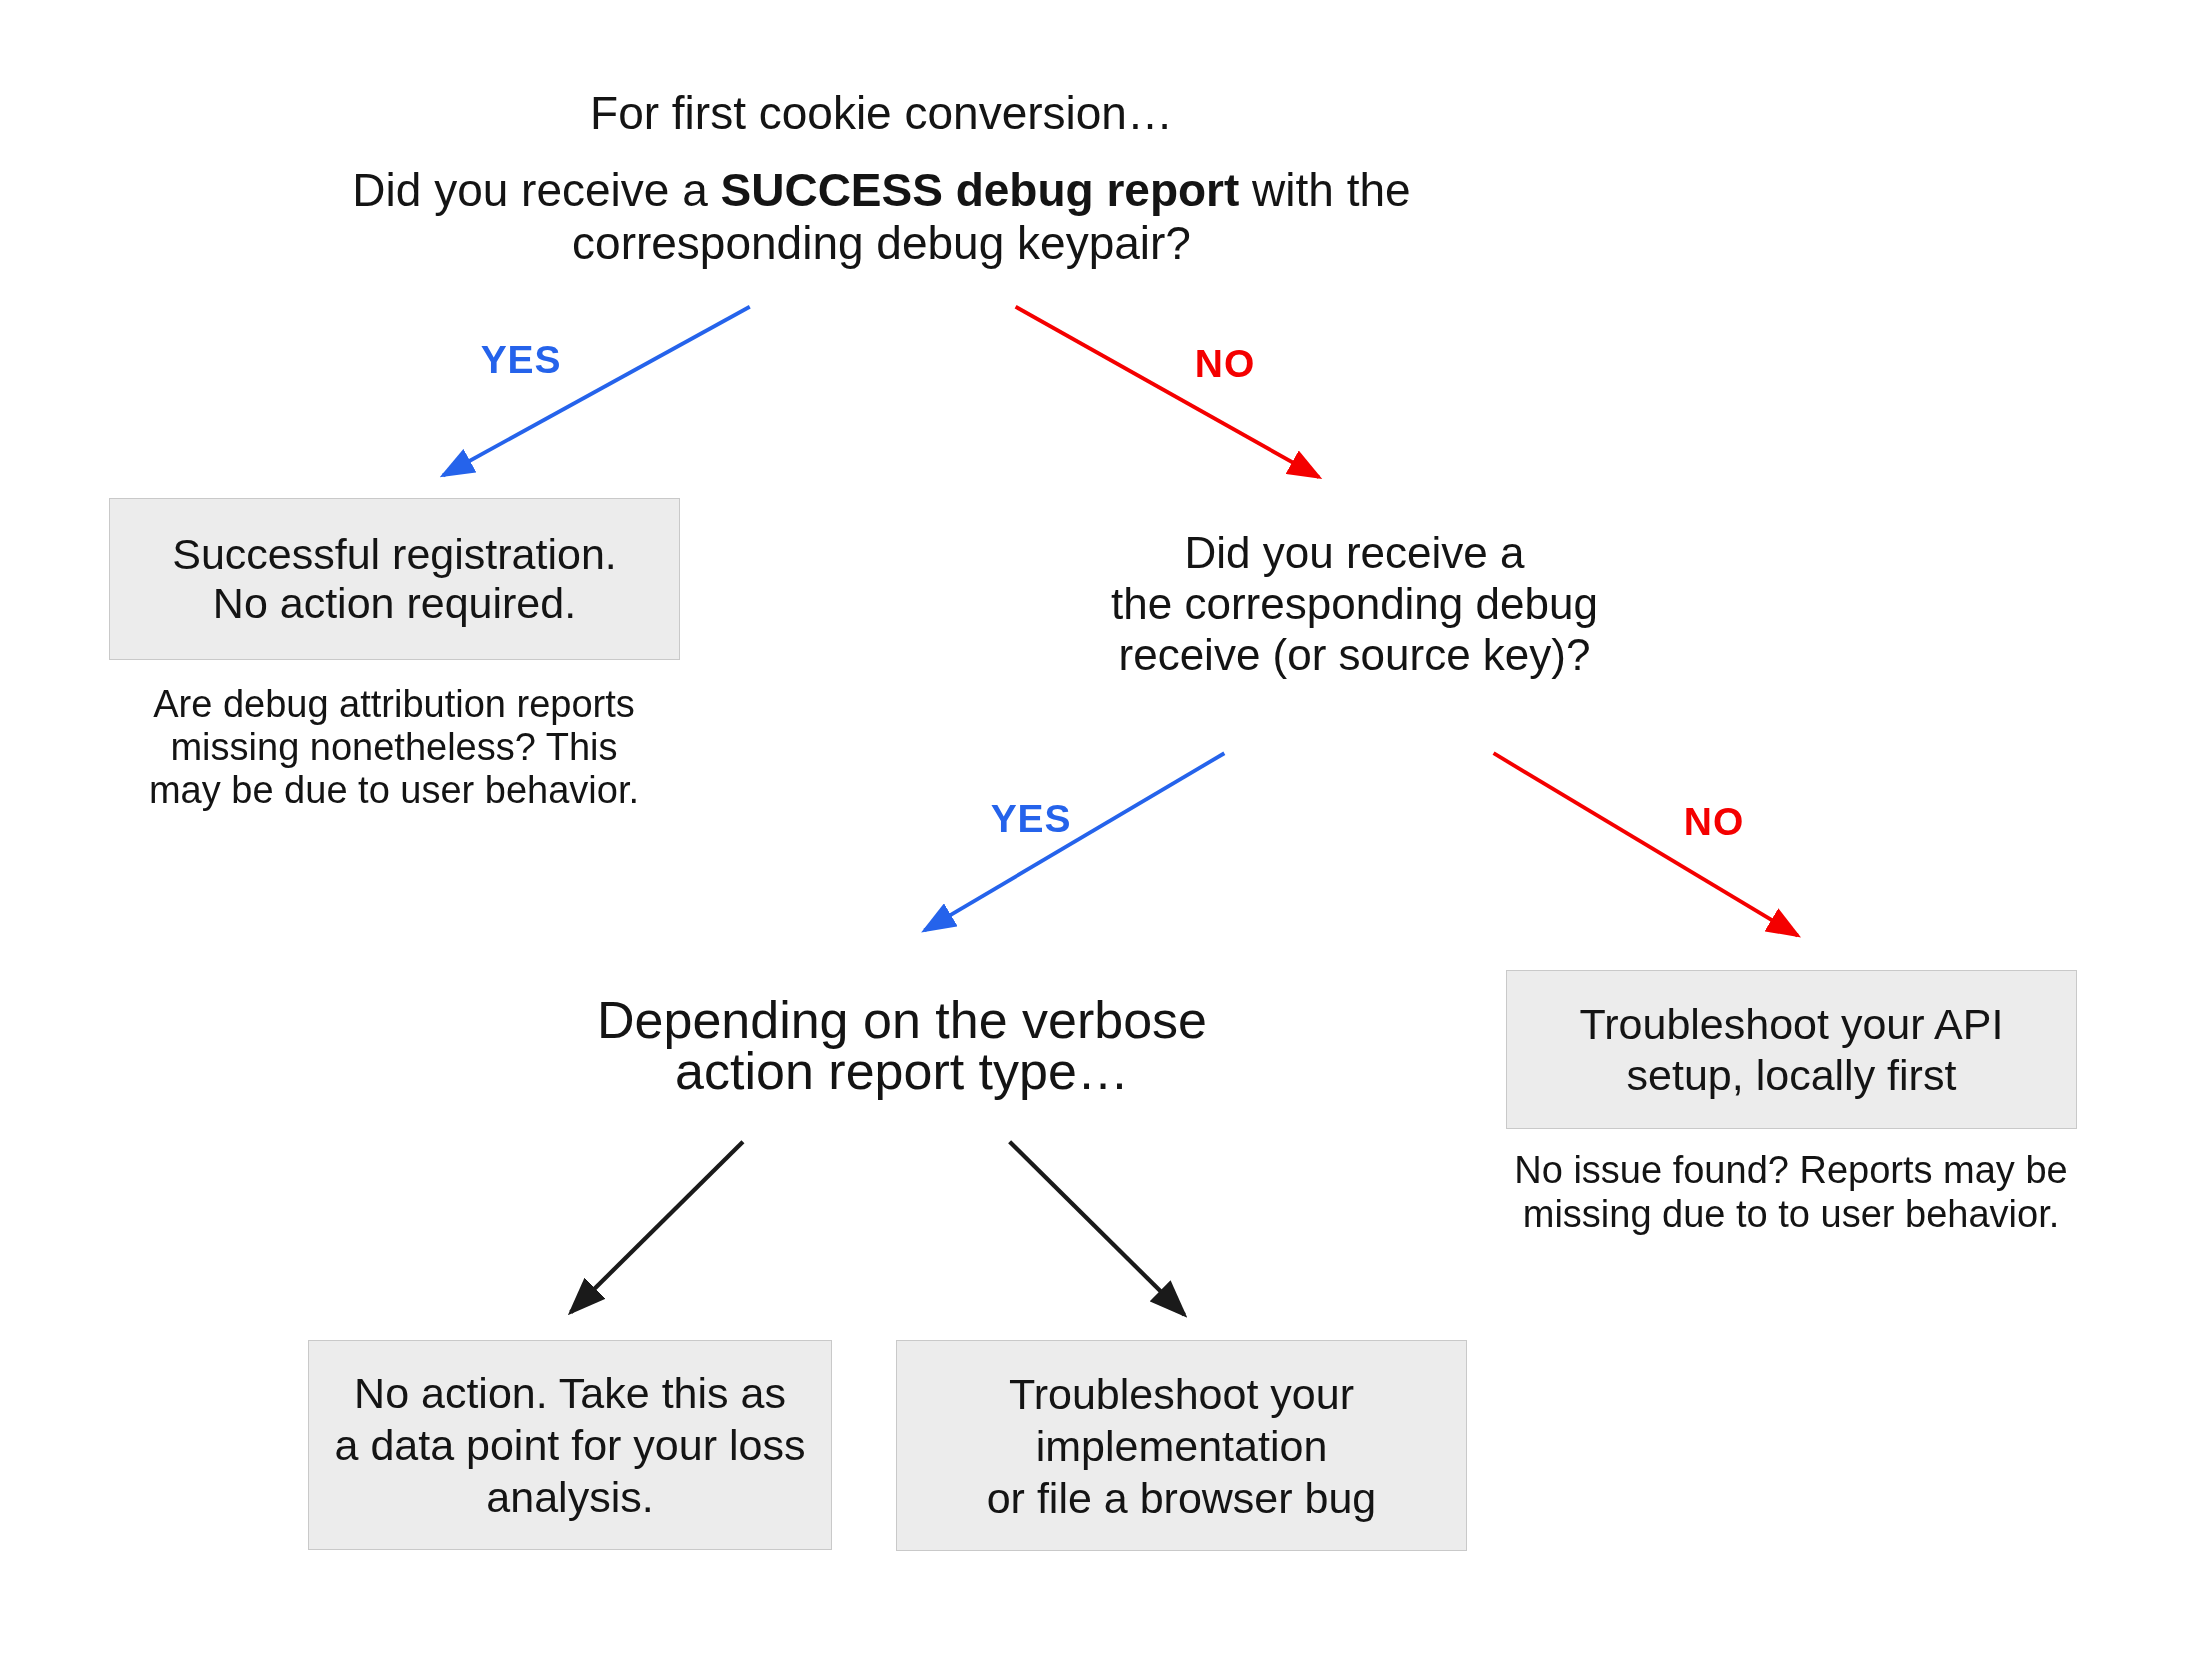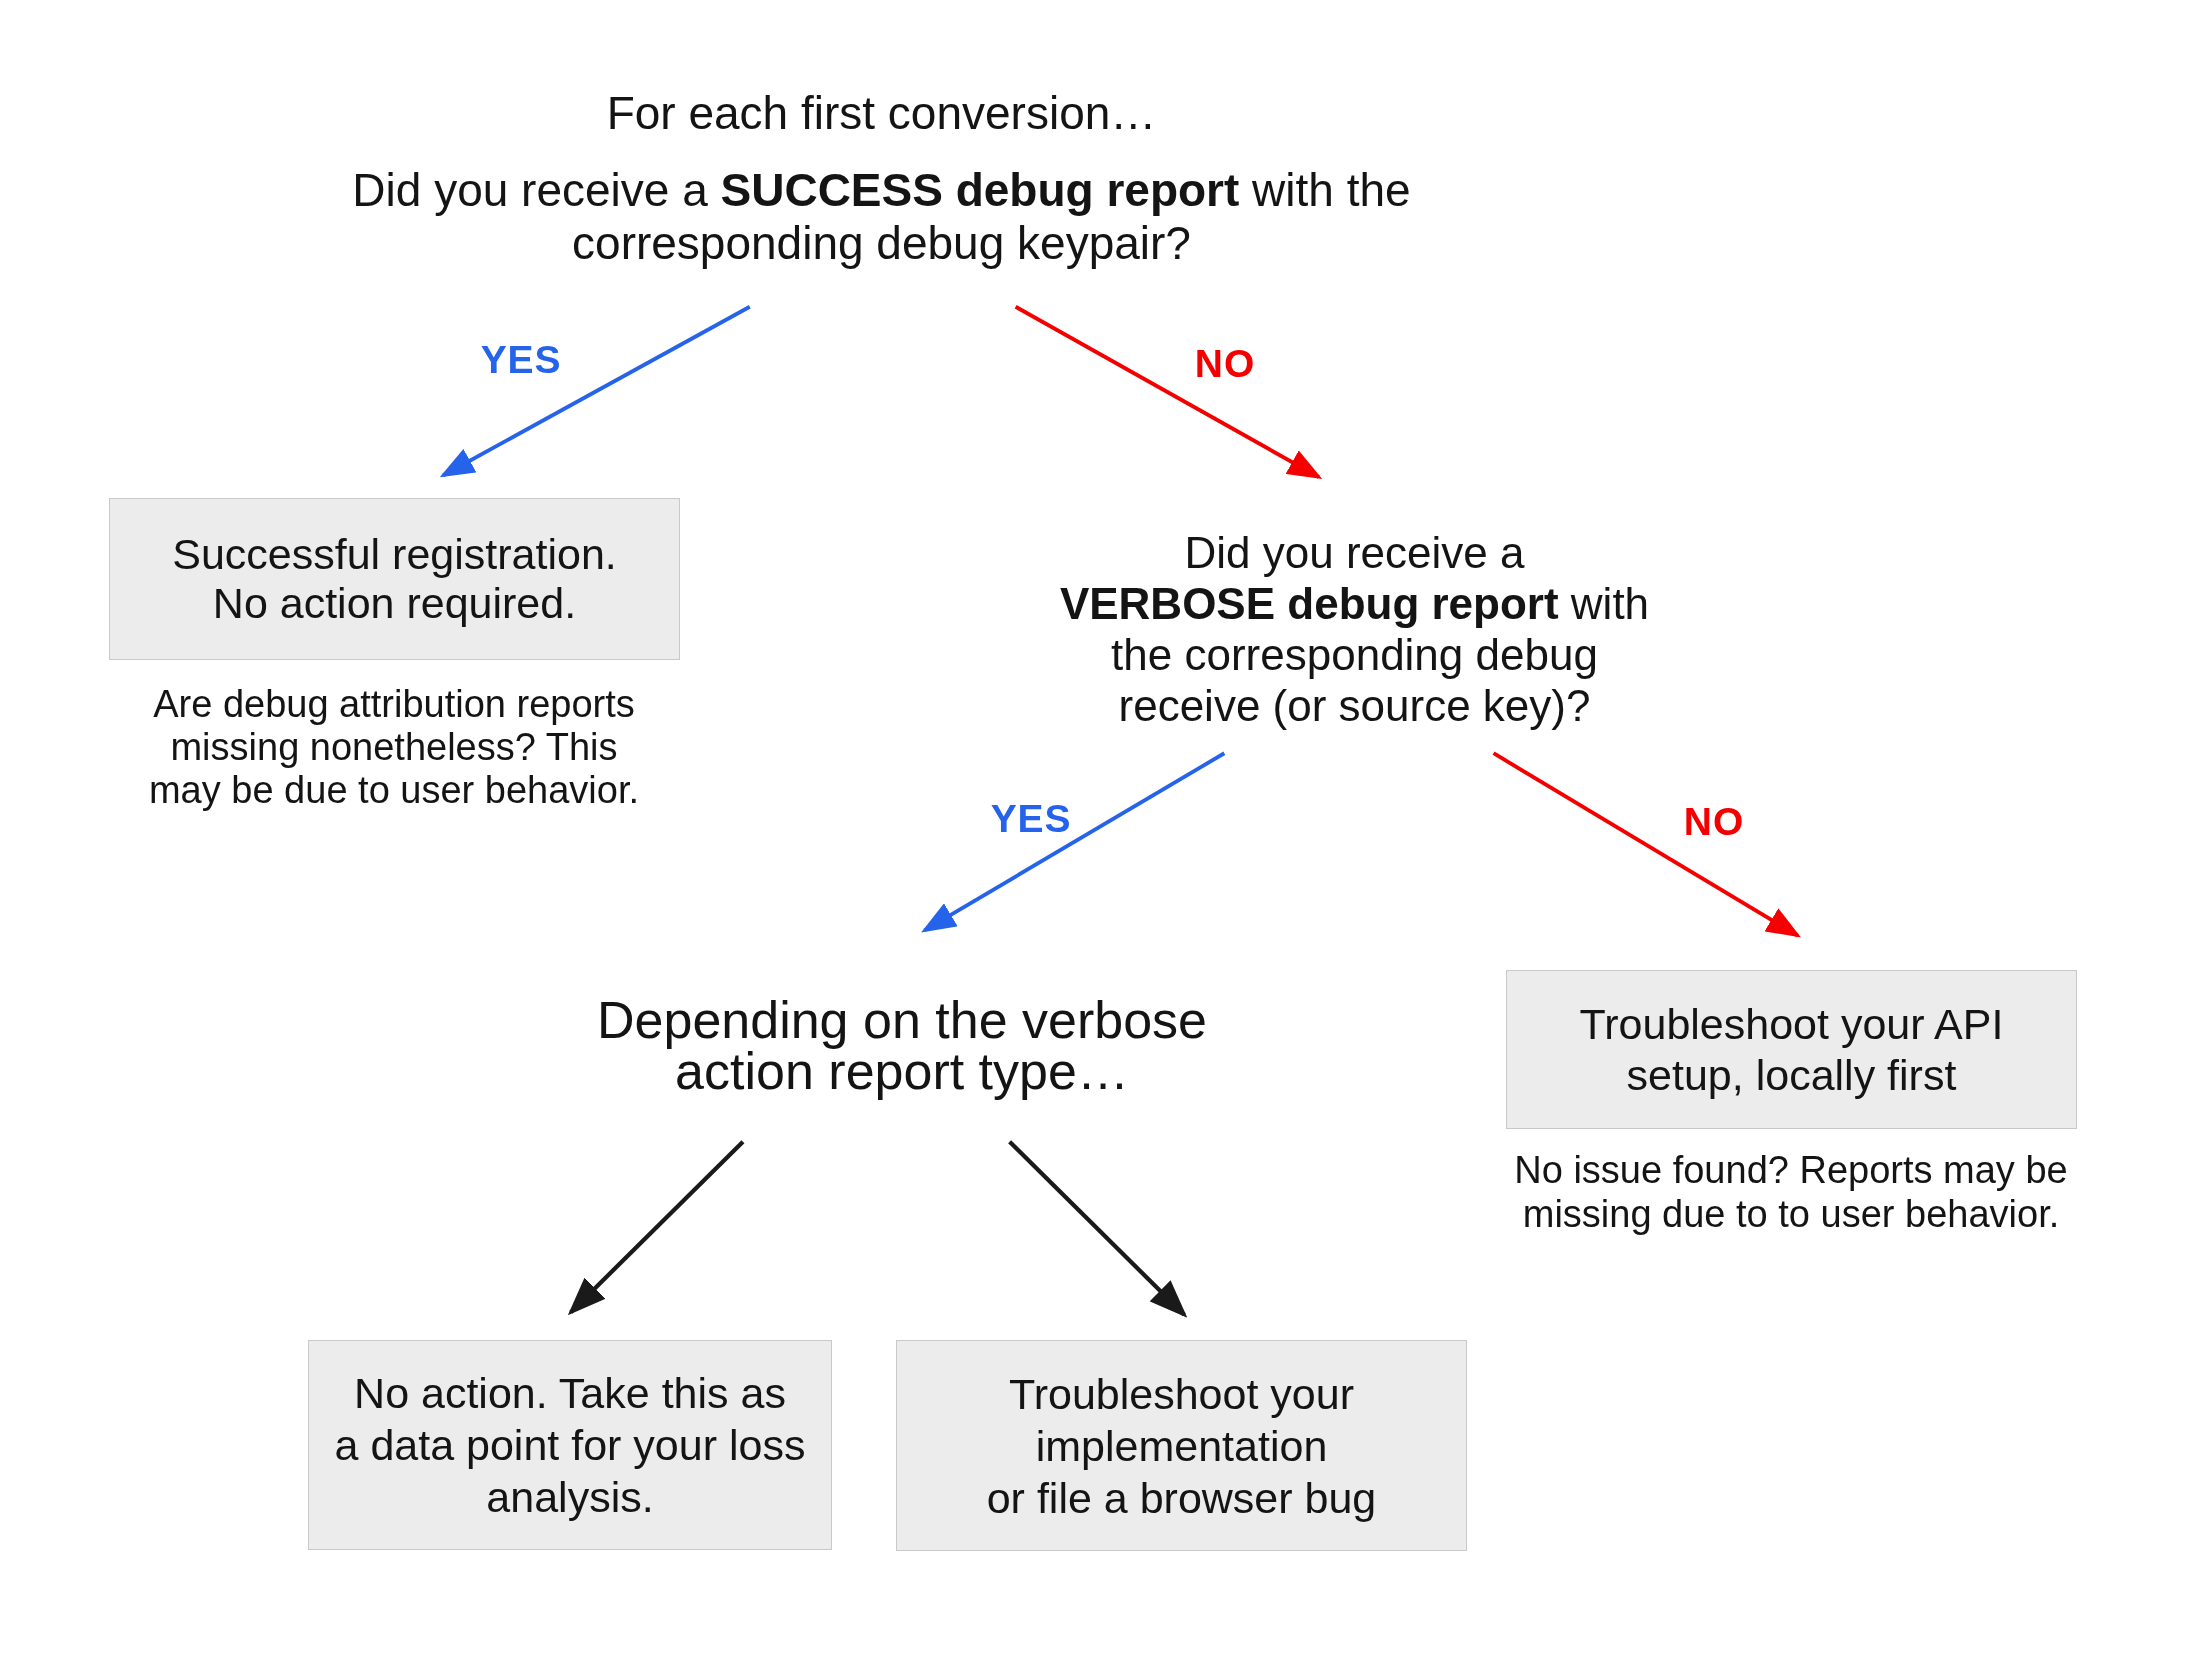--- a/index.html
+++ b/index.html
@@ -44,21 +44,21 @@
       </marker>
     </defs>
     <line stroke-width="4.5" marker-end="url(#arrow-blue)" x1="880" y1="360" x2="520" y2="558" stroke="#2563eb"></line>
     <line stroke-width="4.5" marker-end="url(#arrow-red)" x1="1192" y1="360" x2="1548" y2="560" stroke="#f40000"></line>
     <line stroke-width="4.5" marker-end="url(#arrow-blue)" x1="1437" y1="884" x2="1085" y2="1092" stroke="#2563eb"></line>
     <line stroke-width="4.5" marker-end="url(#arrow-red)" x1="1753" y1="884" x2="2110" y2="1098" stroke="#f40000"></line>
     <line stroke-width="5" marker-end="url(#arrow-black)" x1="872" y1="1340" x2="670" y2="1540" stroke="#1a1a1a"></line>
     <line stroke-width="5" marker-end="url(#arrow-black)" x1="1185" y1="1340" x2="1390" y2="1543" stroke="#1a1a1a"></line>
   </svg>
 
-  <div class="abs txt title" style="left:413px;top:87px;width:937px;">For each first conversion…</div>
+  <div class="abs txt title" style="left:413px;top:87px;width:937px;">For first cookie conversion…</div>
 
   <div class="abs txt question" style="left:200px;top:164px;width:1363px;">
     <div><span>Did you receive a </span><b>SUCCESS debug report</b><span> with the</span></div>
     <div>corresponding debug keypair?</div>
   </div>
 
   <div class="abs txt ynlabel" style="left: 436px; top: 338px; width: 170px; color: rgb(37, 99, 235);">YES</div>
   <div class="abs txt ynlabel" style="left: 1140px; top: 342px; width: 170px; color: rgb(244, 0, 0);">NO</div>
 
   <div class="abs gbox two" style="left:109px;top:498px;width:571px;height:162px;">
@@ -67,21 +67,20 @@
   </div>
 
   <div class="abs note" style="left:96px;top:683px;width:596px;">
     <div>Are debug attribution reports</div>
     <div>missing nonetheless? This</div>
     <div>may be due to user behavior.</div>
   </div>
 
   <div class="abs txt question2" style="left:971px;top:527px;width:767px;">
     <div>Did you receive a</div>
-    <div><b>VERBOSE debug report</b><span> with</span></div>
     <div>the corresponding debug</div>
     <div>receive (or source key)?</div>
   </div>
 
   <div class="abs txt ynlabel" style="left: 946px; top: 797px; width: 170px; color: rgb(37, 99, 235);">YES</div>
   <div class="abs txt ynlabel" style="left: 1629px; top: 800px; width: 170px; color: rgb(244, 0, 0);">NO</div>
 
   <div class="abs txt depending" style="left:561px;top:995px;width:682px;">
     <div>Depending on the verbose</div>
     <div>action report type…</div>

